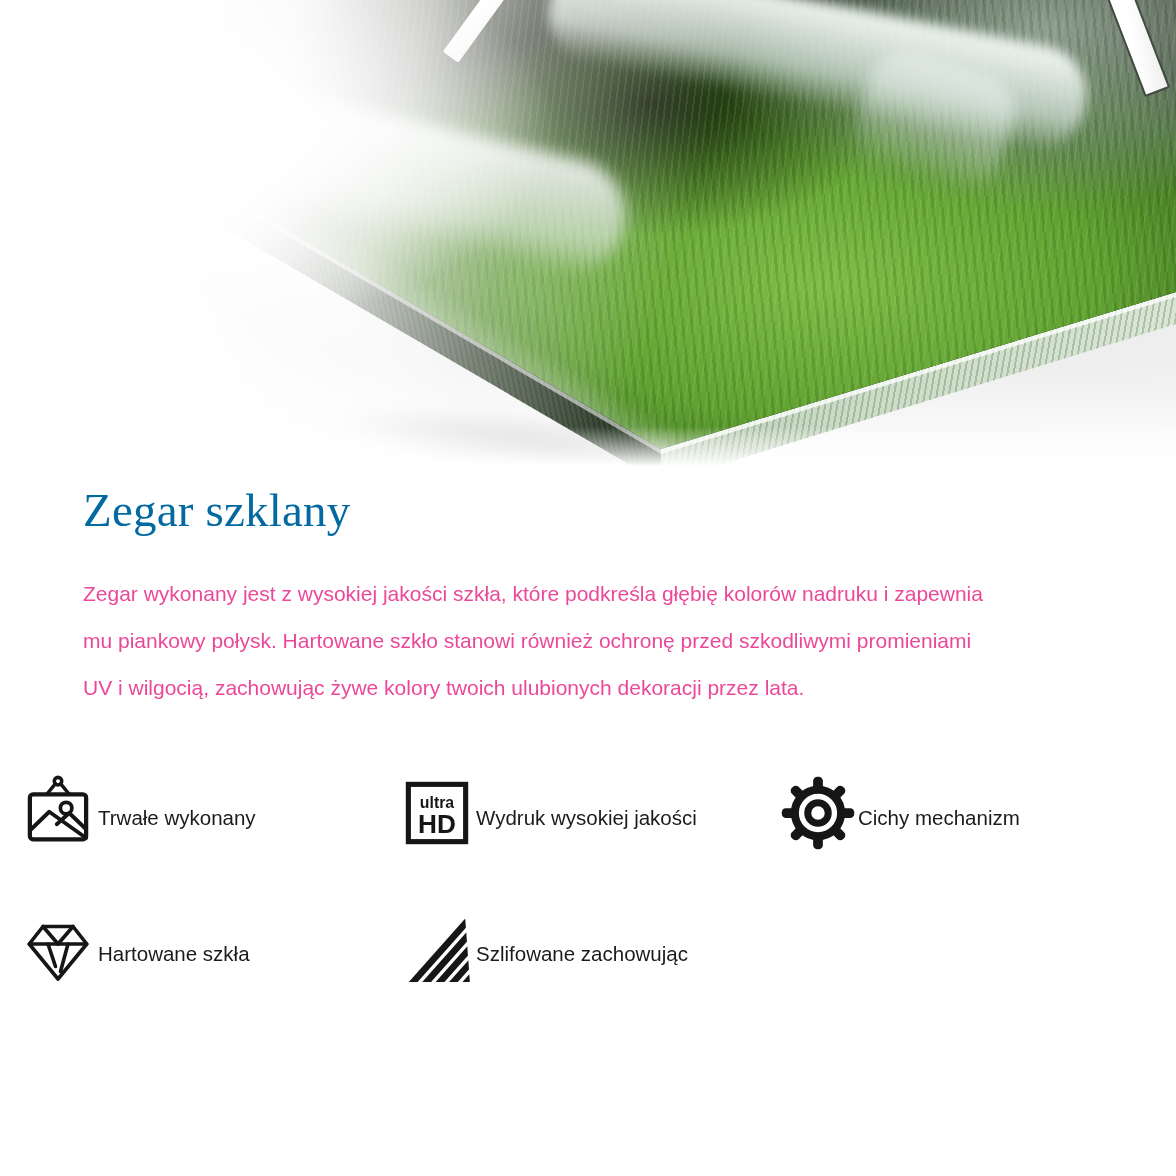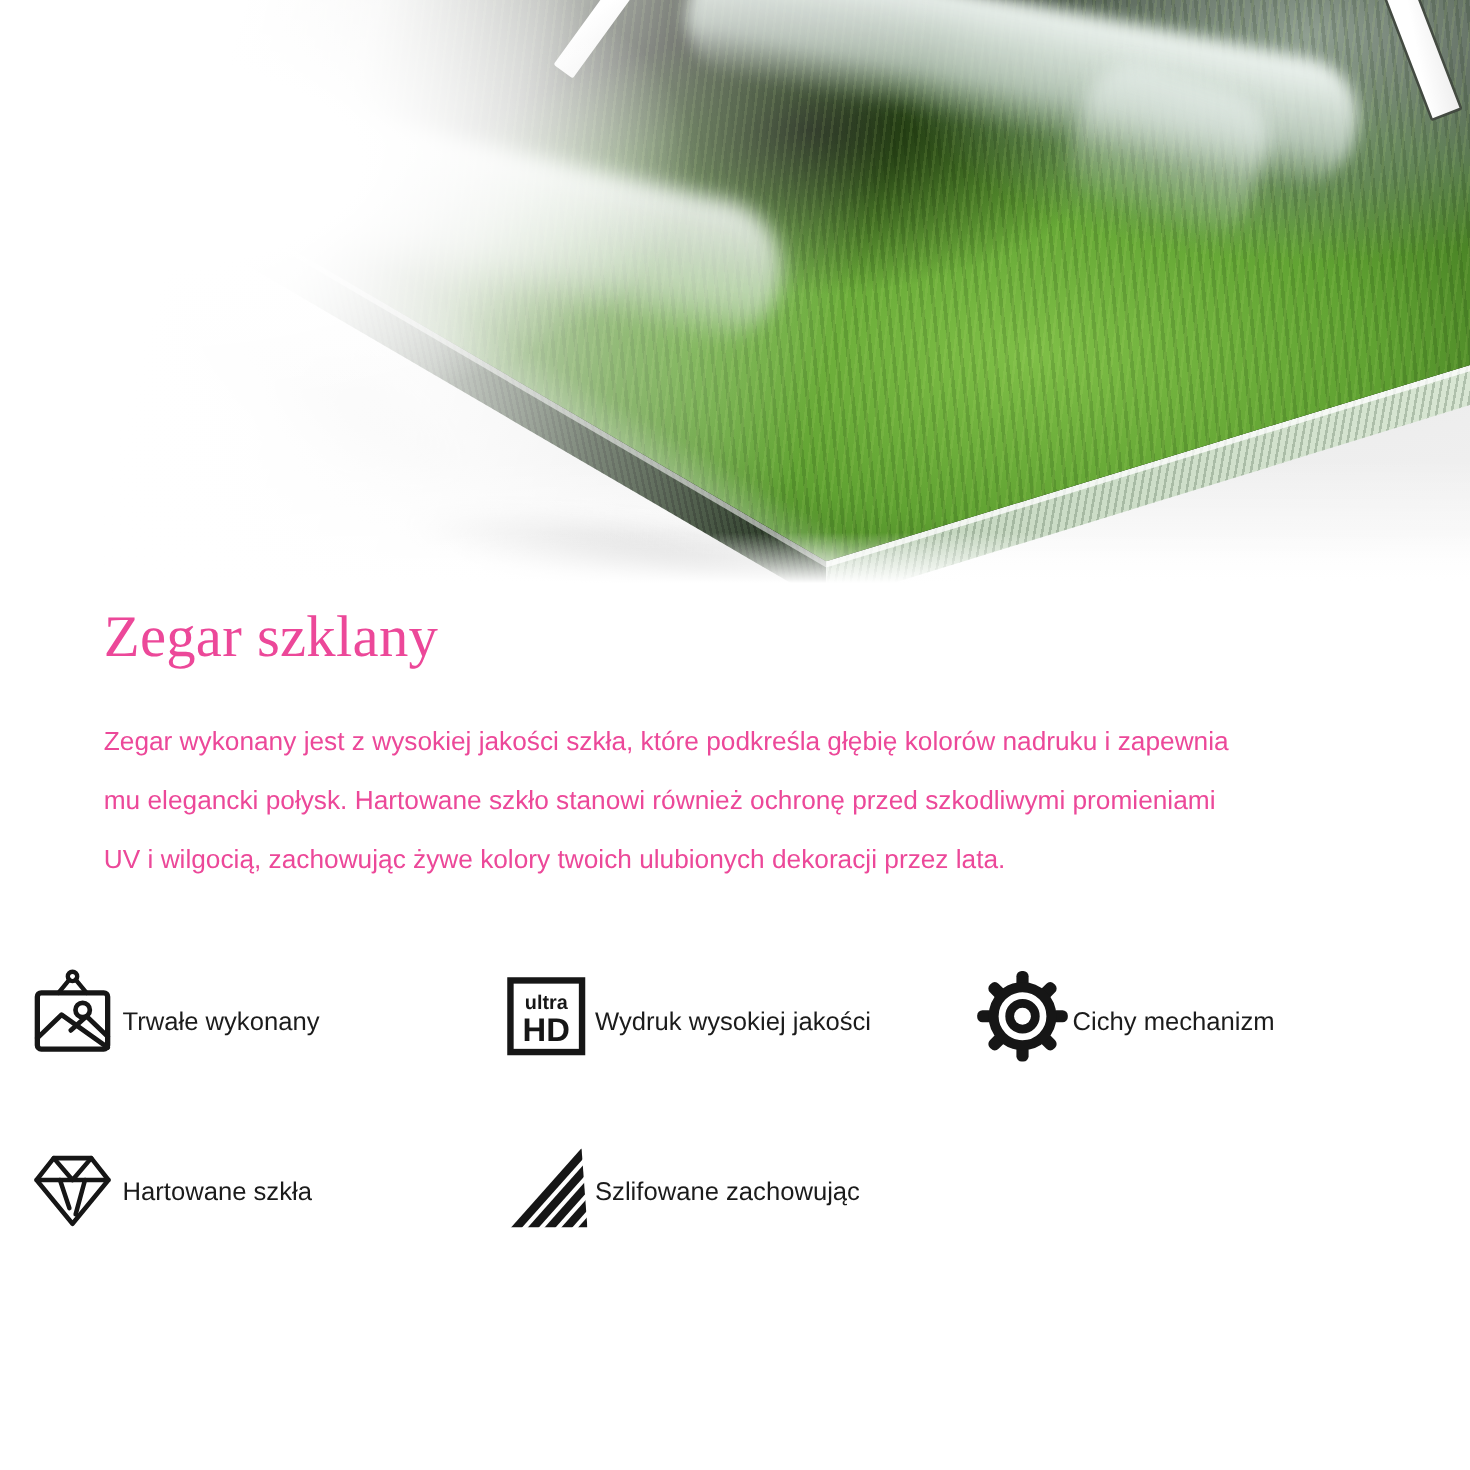--- a/index.html
+++ b/index.html
@@ -83,21 +83,21 @@
 
   .fog{position:absolute;inset:0;
     background:
       radial-gradient(52% 62% at 10% 28%, #ffffff 28%, rgba(255,255,255,0) 72%),
       linear-gradient(107deg, #ffffff 15%, rgba(255,255,255,.96) 23%, rgba(255,255,255,.75) 33%, rgba(255,255,255,.35) 44%, rgba(255,255,255,0) 57%);}
   .hero-fade{position:absolute;left:0;right:0;bottom:0;height:46px;
     background:linear-gradient(to bottom, rgba(255,255,255,0), #ffffff 88%);}
 
   
   .content{padding:0 83px;}
-  .title{font-family:"Liberation Serif","DejaVu Serif",serif;font-weight:400;color:#ec4899;
+  .title{font-family:"Liberation Serif","DejaVu Serif",serif;font-weight:400;color:#0369a1;
     font-size:47px;line-height:65px;margin:6px 0 0 0;letter-spacing:.2px;}
   .desc{margin-top:27px;font-size:21px;line-height:47px;color:#ec4899;max-width:1045px;}
 
   
   .features{width:1140px;margin:56px auto 0 auto;display:grid;
     grid-template-columns:repeat(3,1fr);row-gap:44px;padding-bottom:60px;}
   .feature{display:flex;flex-direction:row;align-items:center;}
   .feature-icon{height:92px;display:flex;align-items:center;justify-content:center;}
   .feature-label{margin-top:9px;font-size:20.5px;color:#1b1b1b;line-height:26px;text-align:center;}
   .ihd-top{font-size:13px;font-weight:600;font-family:"Liberation Sans",sans-serif;fill:#161616;}
@@ -132,21 +132,21 @@
     <div class="fog"></div>
     <div class="hero-fade"></div>
   </div>
 
   <div class="content">
     <h1 class="title">
       <span>Zegar szklany</span><br>
     </h1>
     <div class="desc">
       <div>Zegar wykonany jest z wysokiej jakości szkła, które podkreśla głębię kolorów nadruku i zapewnia</div>
-      <div>mu elegancki połysk. Hartowane szkło stanowi również ochronę przed szkodliwymi promieniami</div>
+      <div>mu piankowy połysk. Hartowane szkło stanowi również ochronę przed szkodliwymi promieniami</div>
       <div>UV i wilgocią, zachowując żywe kolory twoich ulubionych dekoracji przez lata.</div>
     </div>
   </div>
 
   <div class="features">
 
     <div class="feature">
       <div class="feature-icon">
         <svg width="80" height="80" viewBox="0 0 64 64" fill="none" stroke="#161616" stroke-linecap="round" stroke-linejoin="round">
           <circle cx="32" cy="6.5" r="3" stroke-width="2.8"></circle>

